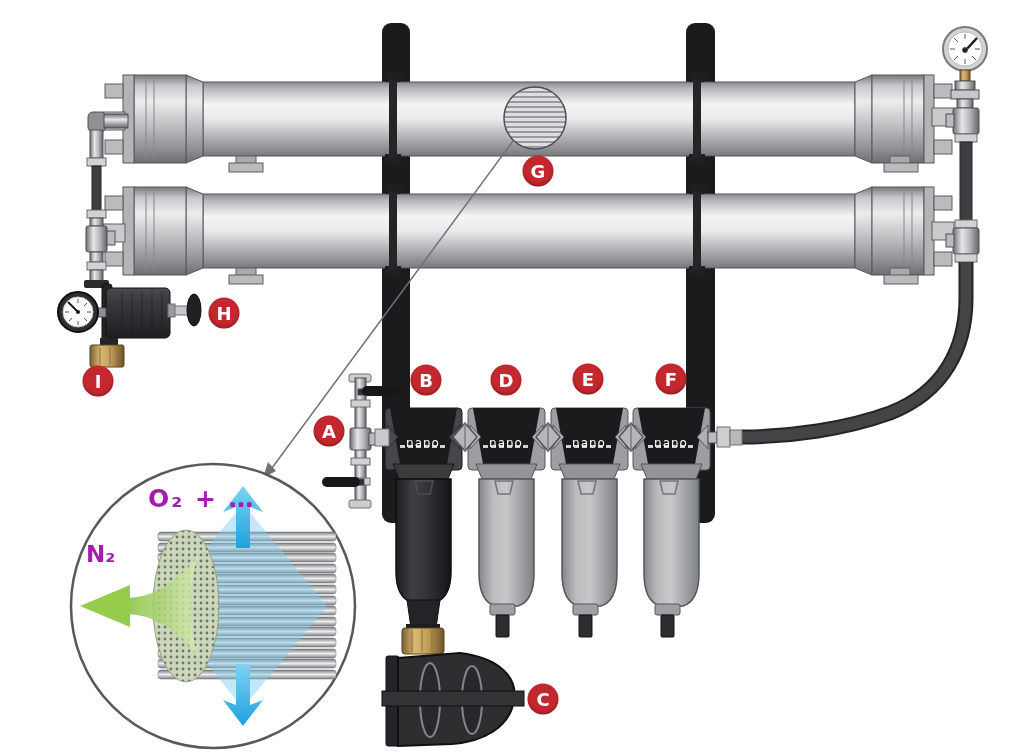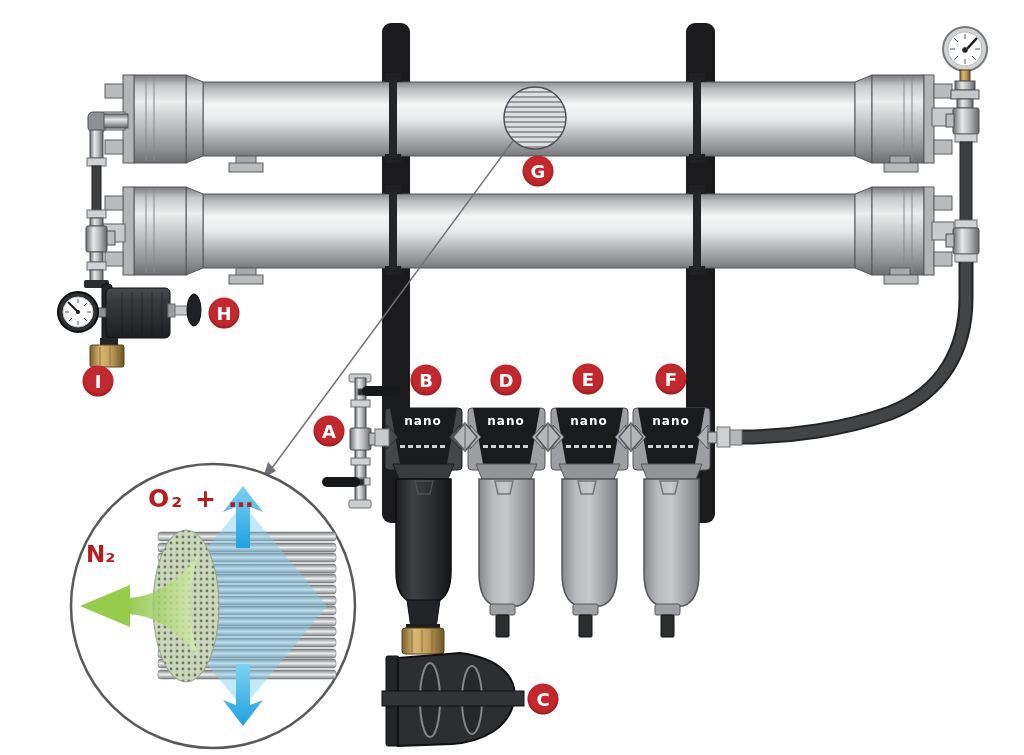--- a/index.html
+++ b/index.html
@@ -3,26 +3,26 @@
 <meta charset="utf-8">
 <style>
   html,body{margin:0;padding:0;background:#ffffff;}
   .stage{position:relative;width:1024px;height:755px;background:#ffffff;overflow:hidden;
          font-family:"DejaVu Sans","Liberation Sans",sans-serif;}
   .stage svg{position:absolute;left:0;top:0;}
   .callout{position:absolute;width:31px;height:31px;border-radius:50%;background:#c3282e;
            color:#fff;display:flex;align-items:center;justify-content:center;
            font-weight:bold;font-size:18px;transform:translate(-50%,-50%);
            box-shadow:inset 0 -2px 3px rgba(0,0,0,.25);z-index:5;}
-  .brand{position:absolute;transform:translate(-50%,0);top:415px;color:#fff;font-weight:bold;
+  .brand{position:absolute;transform:translate(-50%,0);top:437px;color:#fff;font-weight:normal;
          font-size:12px;letter-spacing:1px;z-index:4;line-height:1;}
   .brand-sub{position:absolute;transform:translate(-50%,0);top:445px;width:46px;height:3px;
          background-image:repeating-linear-gradient(90deg,#fff 0 5px,transparent 5px 8px);
          opacity:.8;z-index:4;}
-  .inset-text{position:absolute;color:#b91c1c;font-weight:bold;z-index:4;line-height:1;}
+  .inset-text{position:absolute;color:#a21caf;font-weight:bold;z-index:4;line-height:1;}
   .o2{left:148px;top:486px;font-size:25px;letter-spacing:2px;}
   .n2{left:86px;top:543px;font-size:23px;}
 </style>
 </head>
 <body>
 
 <div class="stage">
 
 <svg width="1024" height="755" viewBox="0 0 1024 755">
 <defs>

